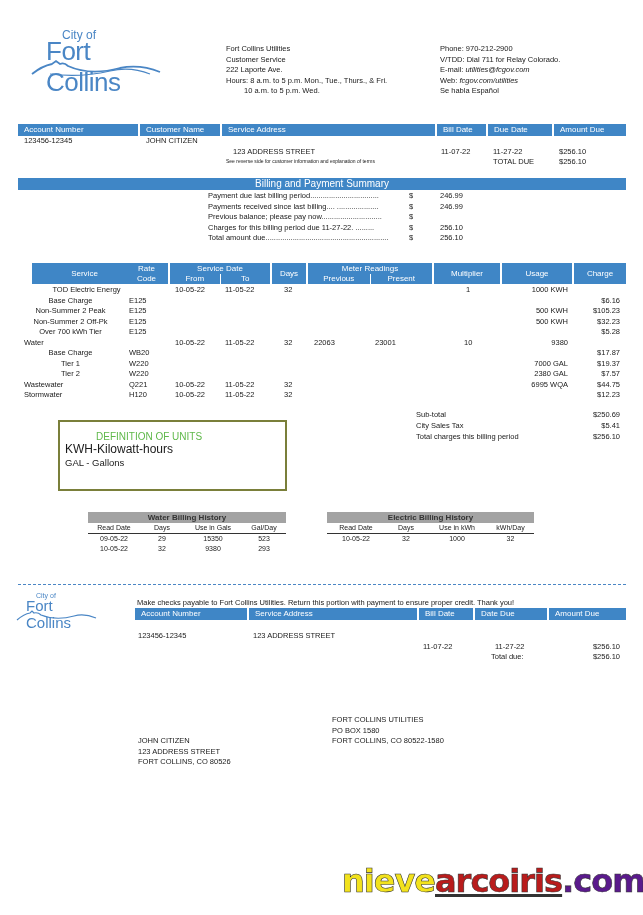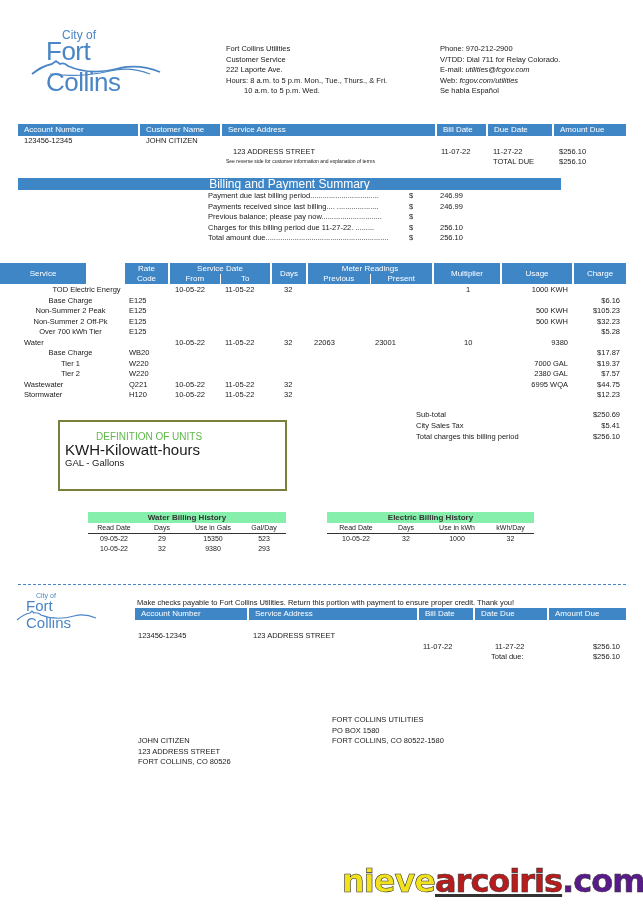--- a/index.html
+++ b/index.html
@@ -8,21 +8,21 @@
   .abs { position: absolute; }
   .blue { background: #3f86c6; color: #ffffff; }
   .hdrcell { position: absolute; height: 12px; line-height: 12px; font-size: 8px; padding-left: 6px; background: #3f86c6; color: #fff; }
   .txt { position: absolute; font-size: 7.5px; line-height: 10.5px; white-space: nowrap; }
   .r { text-align: right; }
   .c { text-align: center; }
   .logo-city { font-size: 12px; color: #4a86c5; }
   .logo-fc { font-size: 26px; color: #4a86c5; letter-spacing: -0.5px; }
   .svc-head { position: absolute; top: 263px; height: 21px; background: #3f86c6; color: #fff; font-size: 8px; text-align: center; }
   .defbox { position: absolute; left: 58px; top: 420px; width: 229px; height: 71px; border: 2px solid #7a7f3a; padding: 9px 5px; }
-  .hist-title { background: #86efac; text-align: center; font-size: 8px; height: 11px; line-height: 11px; font-weight: bold; color: #333; }
+  .hist-title { background: #a3a3a3; text-align: center; font-size: 8px; height: 11px; line-height: 11px; font-weight: bold; color: #333; }
   .hist-row { display: flex; font-size: 7px; line-height: 10px; }
   .hist-row span { text-align: center; }
   .dash { position: absolute; left: 18px; top: 584px; width: 608px; border-top: 1.5px dashed #4a86c5; }
   .watermark { position: absolute; left: 342px; top: 863px; font-family: "DejaVu Sans", sans-serif; font-weight: bold; font-size: 32px; letter-spacing: -1px; line-height: 36px; -webkit-text-stroke: 0.6px #333; }
 </style>
 </head>
 <body>
 
 <div class="abs" style="left:30px; top:28px; width:135px; height:50px;">
   <div class="abs logo-city" style="left:32px; top:0px;">City of</div>
@@ -60,21 +60,21 @@
 <div class="txt" style="left:24px; top:136px;">123456-12345</div>
 <div class="txt" style="left:146px; top:136px;">JOHN CITIZEN</div>
 <div class="txt" style="left:233px; top:147px;">123 ADDRESS STREET</div>
 <div class="txt" style="left:226px; top:156px; font-size:5px;">See reverse side for customer information and explanation of terms</div>
 <div class="txt" style="left:441px; top:147px;">11-07-22</div>
 <div class="txt" style="left:493px; top:147px;">11-27-22</div>
 <div class="txt" style="left:493px; top:157px;">TOTAL DUE</div>
 <div class="txt" style="left:559px; top:147px;">$256.10</div>
 <div class="txt" style="left:559px; top:157px;">$256.10</div>
 
-<div class="abs blue c" style="left:18px; top:178px; width:543px; height:12px; line-height:12px; font-size:12px;">Billing and Payment Summary</div>
+<div class="abs blue c" style="left:18px; top:178px; width:608px; height:12px; line-height:12px; font-size:10px;">Billing and Payment Summary</div>
 <div class="abs" style="left:208px; top:191px;">
   <div style="position:relative; height:10.5px;">
     <span class="txt" style="left:0; width:185px; overflow:hidden;">Payment due last billing period.................................</span>
     <span class="txt" style="left:201px;">$</span>
     <span class="txt" style="left:232px;">246.99</span>
   </div>
   <div style="position:relative; height:10.5px;">
     <span class="txt" style="left:0; width:185px; overflow:hidden;">Payments received since last billing.... ....................</span>
     <span class="txt" style="left:201px;">$</span>
     <span class="txt" style="left:232px;">246.99</span>
@@ -90,21 +90,21 @@
     <span class="txt" style="left:232px;">256.10</span>
   </div>
   <div style="position:relative; height:10.5px;">
     <span class="txt" style="left:0; width:185px; overflow:hidden;">Total amount due...........................................................</span>
     <span class="txt" style="left:201px;">$</span>
     <span class="txt" style="left:232px;">256.10</span>
   </div>
 </div>
 
 <div>
-  <div class="svc-head" style="left:0; width:86px; line-height:21px;">Service</div>
+  <div class="svc-head" style="left:32px; width:105px; line-height:21px;">Service</div>
   <div class="svc-head" style="left:125px; width:43px; line-height:10px; padding-top:1px;">
     <div>Rate</div>
     <div>Code</div>
   </div>
   <div class="svc-head" style="left:170px; width:100px; line-height:10px; padding-top:1px;">
     <div>Service Date</div>
     <div style="display:flex;">
         <span style="flex:1;">From</span>
         <span style="flex:1; border-left:1px solid #fff;">To</span>
       </div>
@@ -212,21 +212,21 @@
 
 <div class="txt" style="left:416px; top:410px;">Sub-total</div>
 <div class="txt r" style="left:560px; top:410px; width:60px;">$250.69</div>
 <div class="txt" style="left:416px; top:421px;">City Sales Tax</div>
 <div class="txt r" style="left:560px; top:421px; width:60px;">$5.41</div>
 <div class="txt" style="left:416px; top:432px;">Total charges this billing period</div>
 <div class="txt r" style="left:560px; top:432px; width:60px;">$256.10</div>
 
 <div class="defbox">
   <div style="color:#5fb84a; font-size:10px; line-height:12px;padding-left:31px;">DEFINITION OF UNITS</div>
-  <div style="font-size:15px; line-height:13px;">KWH-Kilowatt-hours</div>
+  <div style="font-size:12px; line-height:13px;">KWH-Kilowatt-hours</div>
   <div style="font-size:9.5px; line-height:13px;">GAL - Gallons</div>
 </div>
 
 <div class="abs" style="left:88px; top:512px; width:198px;">
   <div class="hist-title">Water Billing History</div>
   <div class="hist-row" style="border-bottom:1px solid #333;">
     <span style="width:52px;">Read Date</span>
     <span style="width:44px;">Days</span>
     <span style="width:58px;">Use in Gals</span>
     <span style="width:44px;">Gal/Day</span>

